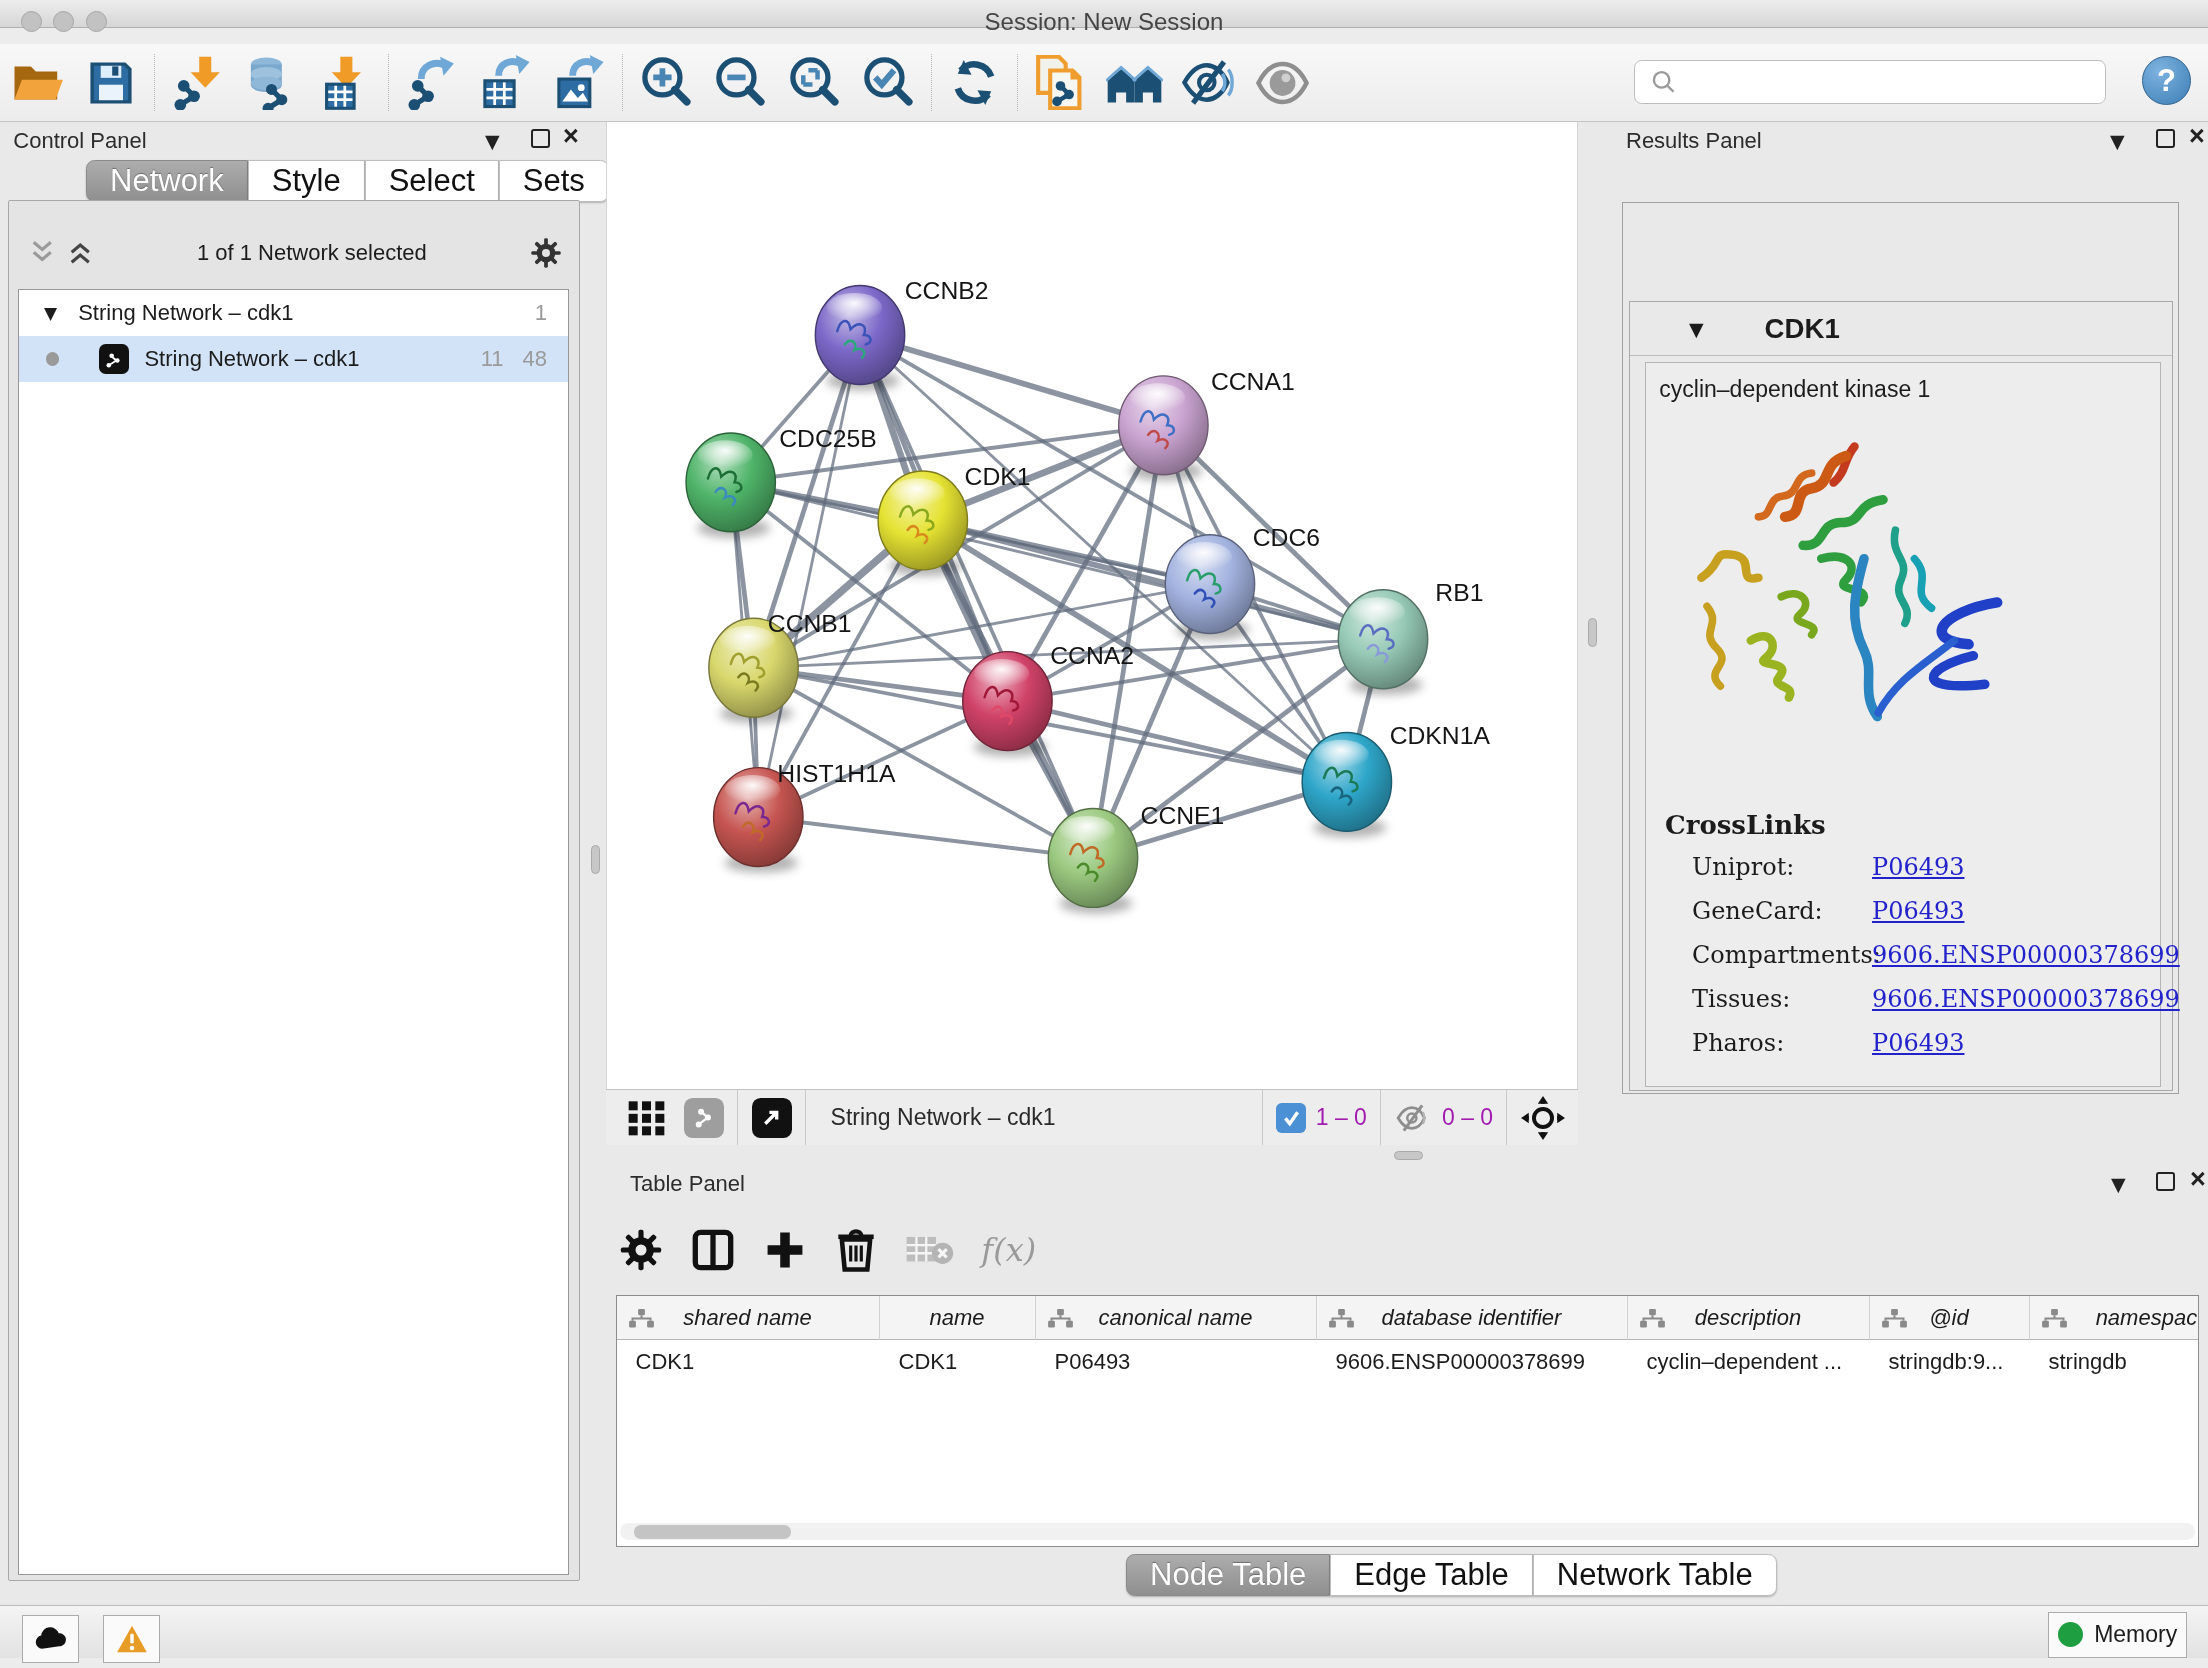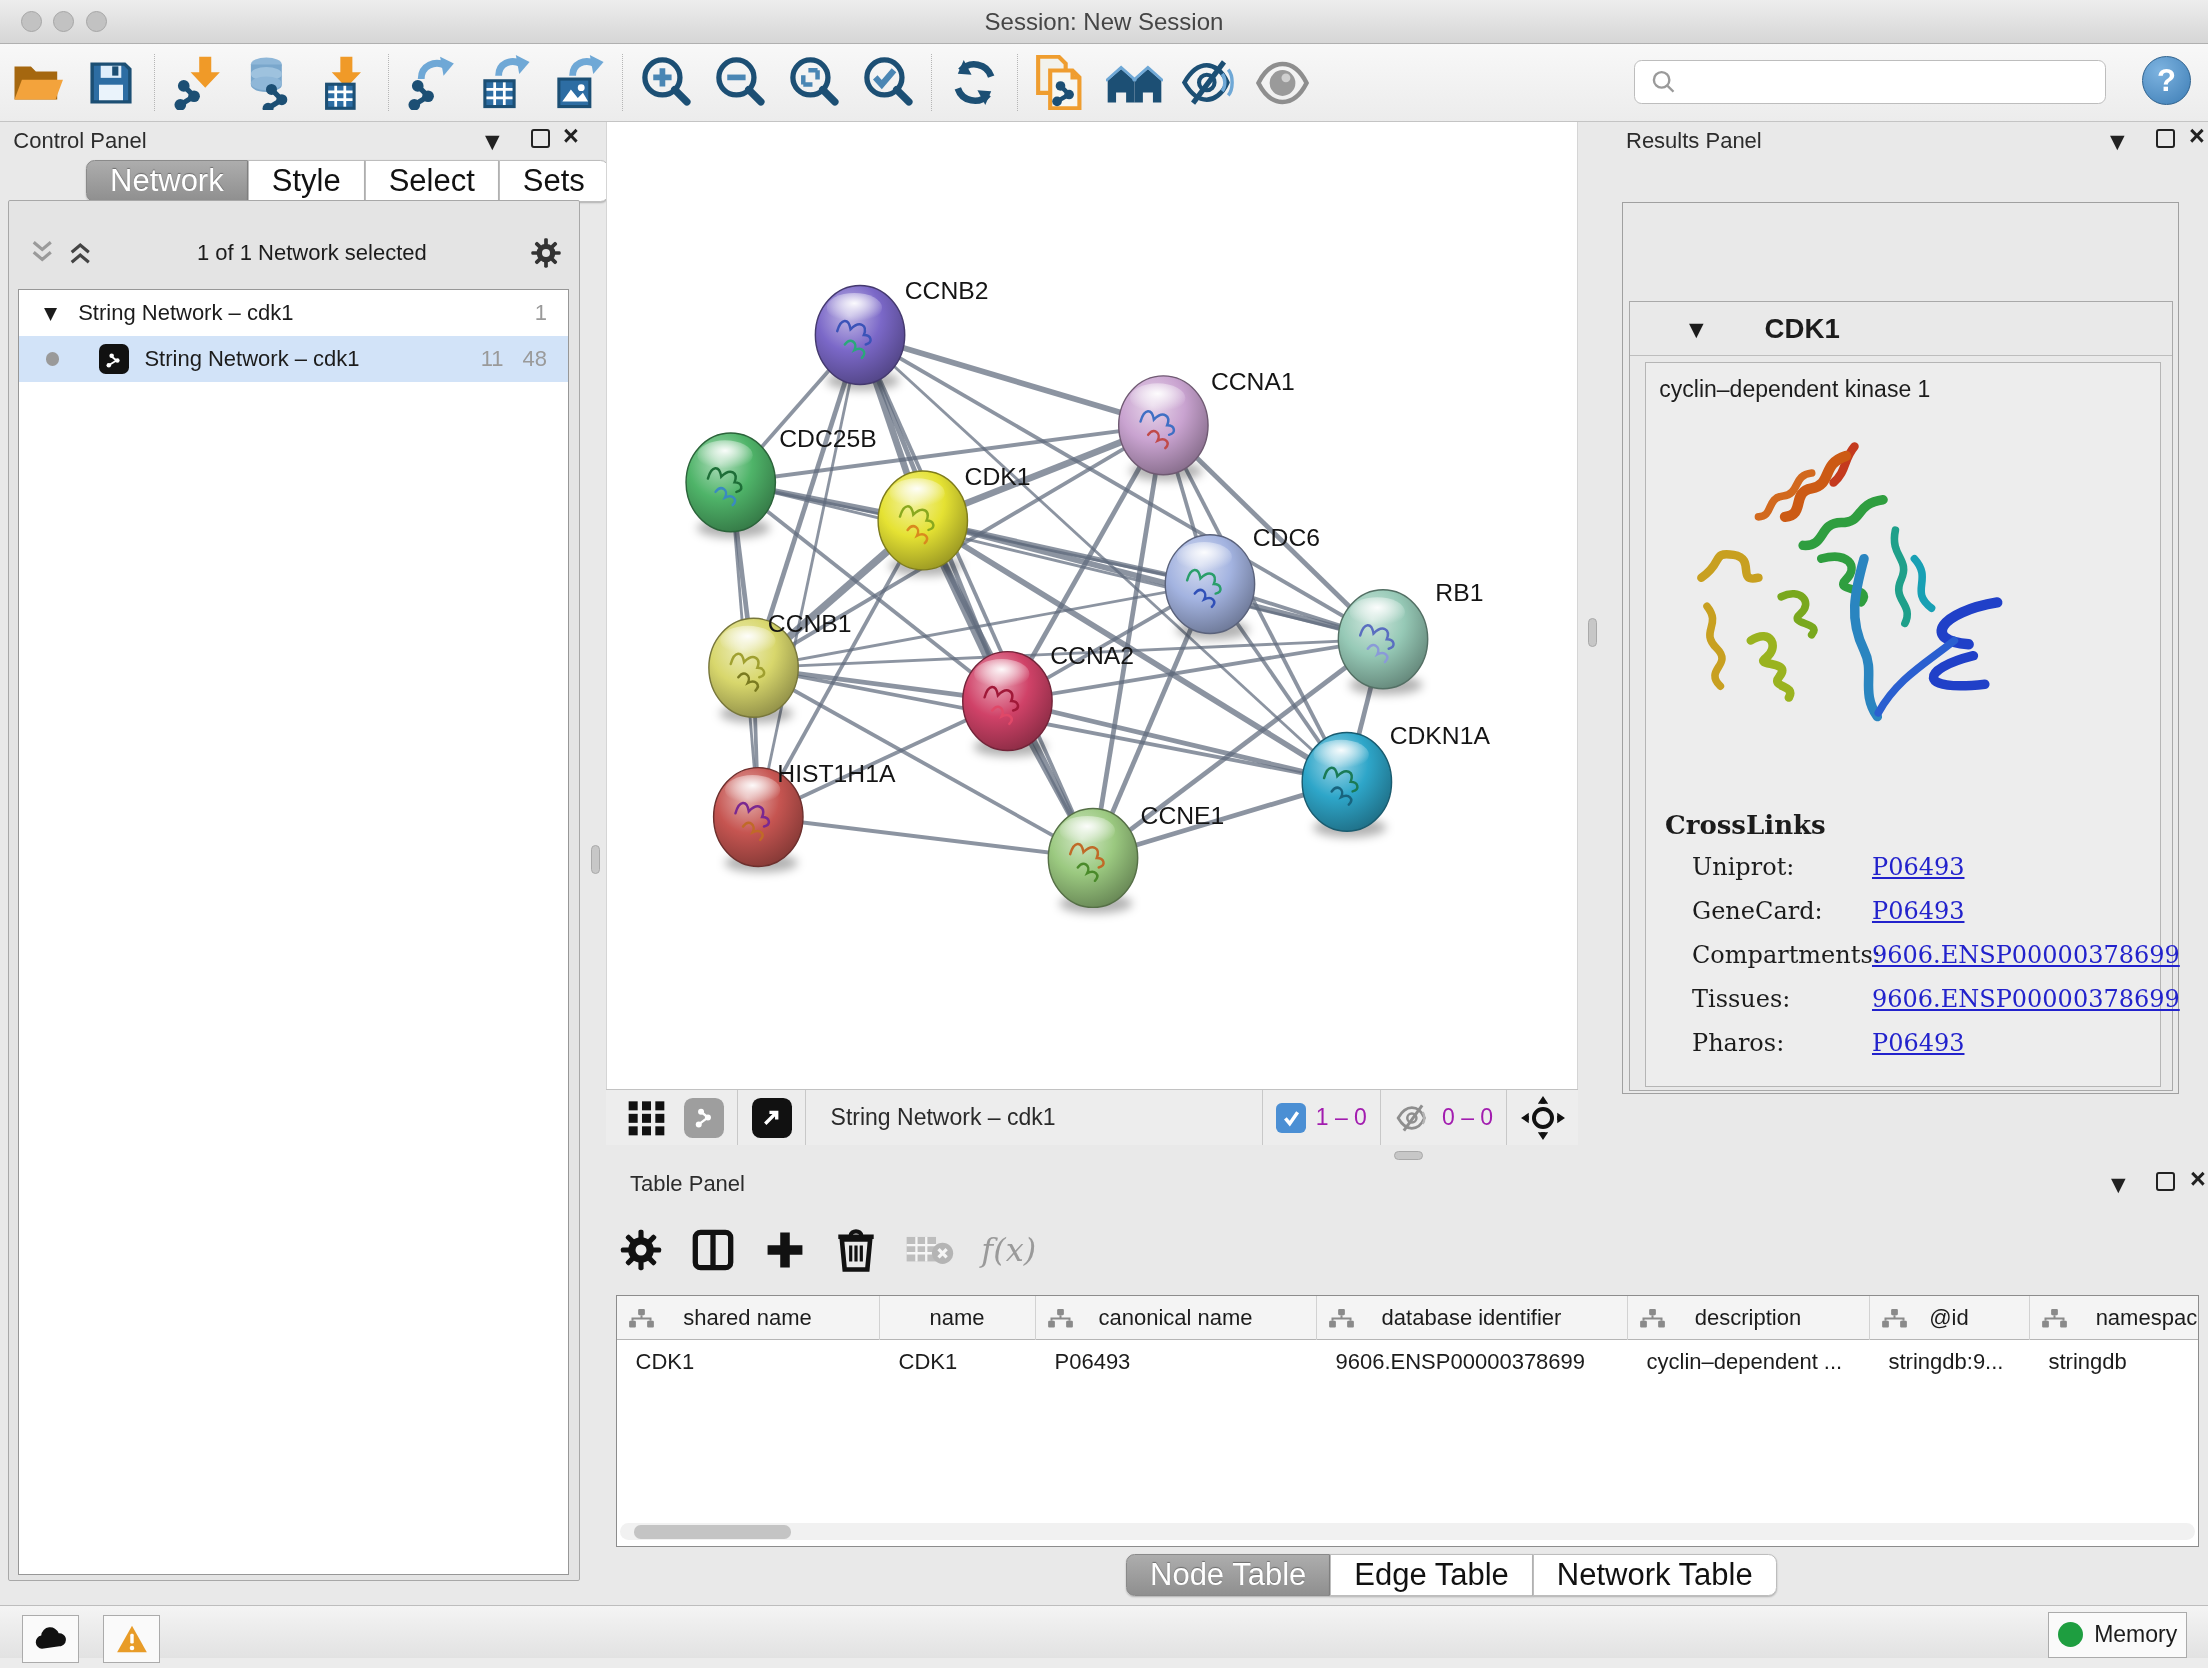--- a/index.html
+++ b/index.html
@@ -1,21 +1,21 @@
 <!DOCTYPE html>
 <html style="font-size:15px"><head>
 <meta charset="utf-8">
 <style>
   * { margin:0; padding:0; box-sizing:border-box; }
   html,body { width:2208px; height:1668px; overflow:hidden;
     font-family:"Liberation Sans", sans-serif; background:#ececec; color:#1c1c1c; }
   .abs { position:absolute; }
 
   
-  #titlebar { position:absolute; left:0; top:0; width:2208px; height:44px;
+  #titlebar { position:absolute; left:0; top:0; width:2208px; height:28px;
     background:linear-gradient(#ededed,#d6d6d6); border-bottom:1px solid #b0b0b0; }
   #titlebar .title { position:absolute; width:100%; text-align:center; top:7.6px;
     font-size:24px; color:#454545; font-weight:500; }
   .tl { position:absolute; top:10.5px; width:21px; height:21px; border-radius:50%;
     background:#c2c2c2; border:1px solid #a6a6a6; }
 
   
   #toolbar { position:absolute; left:0; top:44px; width:2208px; height:78px;
     background:linear-gradient(#f8f8f8,#ececec); border-bottom:1px solid #c4c4c4;
     display:flex; align-items:center; }
@@ -100,21 +100,21 @@
   .xl-value { position:absolute; left:226px; text-decoration:underline; }
 
   
   #table-panel { position:absolute; left:606px; top:1023px; width:1603px; height:460px; }
   #tp-toolbar { position:absolute; left:13.3px; top:65px; height:80px; display:flex; align-items:center; gap:27px; }
   #tp-box { position:absolute; left:9.5px; top:150px; width:1583px; height:252px;
     border:1px solid #8c8c8c; background:#fff; overflow:hidden; }
   #tp-header { position:absolute; left:0; top:0; height:44px; width:1902px;
     background:#f4f4f4; border-bottom:1.9px solid #b5b5b5; display:flex; }
   .th { height:44px; display:flex; align-items:center; justify-content:center; gap:11.4px;
-    border-right:1px solid #d2d2d2; font-size:22px; position:relative; flex:none; }
+    border-right:1px solid #d2d2d2; font-size:22px; position:relative; flex:none;font-style:italic; }
   .th .icon-slot { position:absolute; left:11.4px; }
   .td { height:40px; line-height:40px; padding-left:19px; font-size:22px; flex:none;
     overflow:hidden; white-space:nowrap; }
   #tp-row { position:absolute; left:0; top:46px; display:flex; width:1902px; }
   #tp-scroll { position:absolute; left:3.8px; bottom:5.7px; width:1575px; height:17px;
     background:#f1f1f1; border-radius:8.6px; }
   #tp-thumb { position:absolute; left:13.3px; top:1.9px; width:157px; height:13.3px;
     background:#c4c4c4; border-radius:6.7px; }
   #tp-tabs { position:absolute; left:520px; top:409px; }
   .fx { font-family:"DejaVu Serif", serif; font-style:italic; font-size:32px; color:#9a9a9a; }

